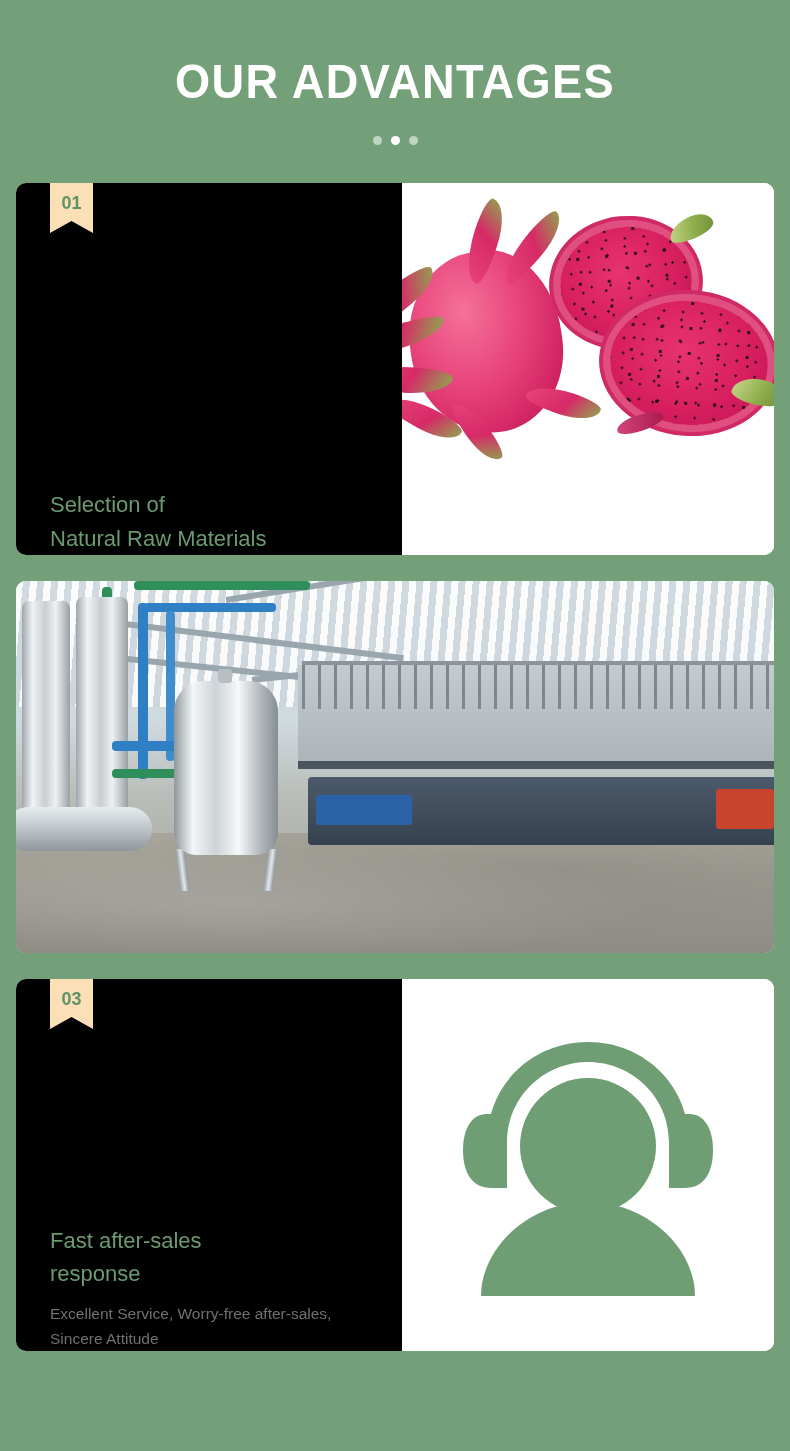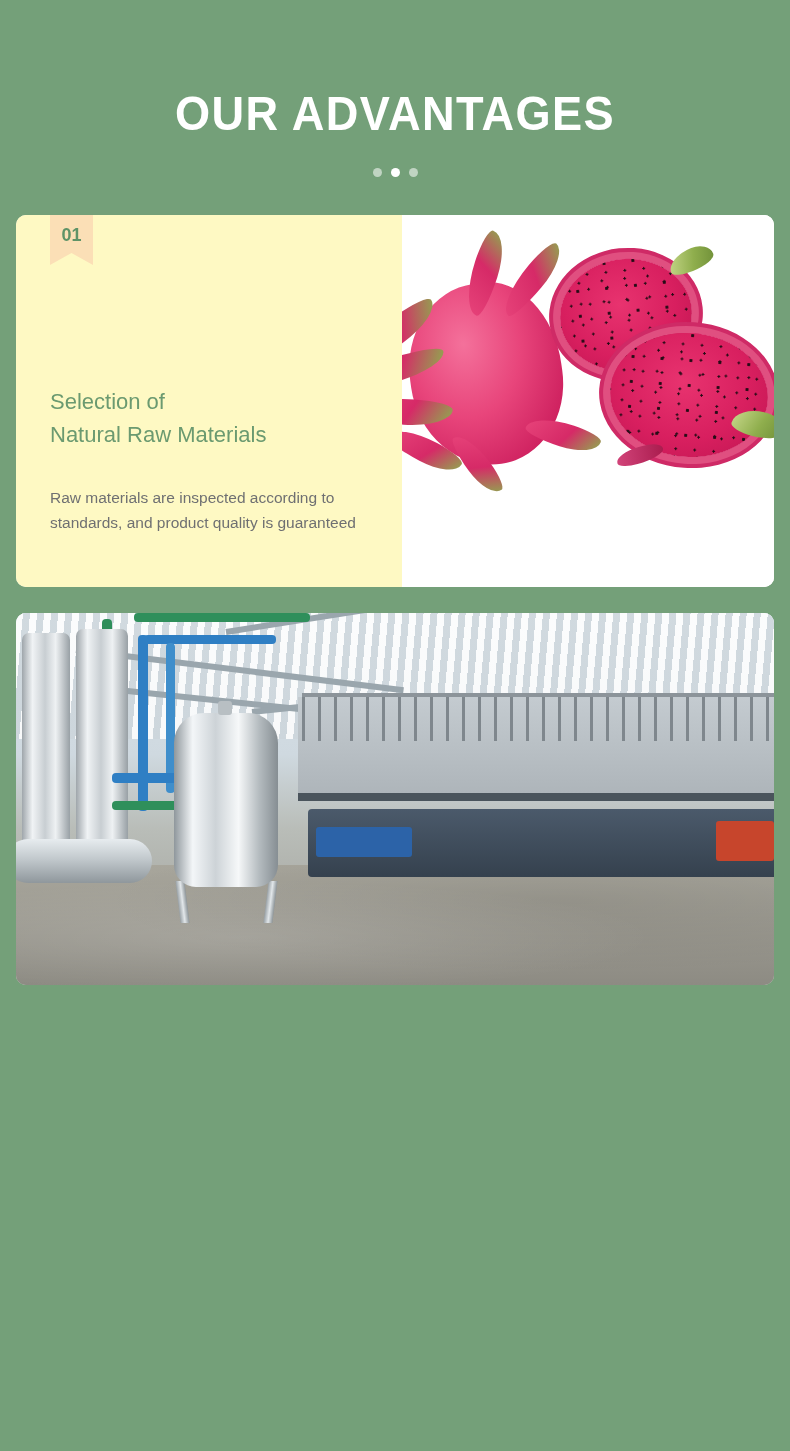--- a/index.html
+++ b/index.html
@@ -18,21 +18,20 @@
     position: relative;
     width: 790px;
     height: 1451px;
     background: #74a079;
   }
 
   
   .header {
     padding-top: 58px;
     text-align: center;
-    margin-top: 32px;
   }
   .page-title {
     font-family: "Liberation Sans", sans-serif;
     font-size: 48px;
     font-weight: bold;
     color: #ffffff;
     letter-spacing: 1.5px;
     line-height: 1;
     margin: 0;
     transform: scaleX(0.94);
@@ -66,27 +65,26 @@
     display: flex;
     background: #f4f4f4;
     border-radius: 10px;
     overflow: hidden;
     height: 372px;
   }
   .card-text {
     position: relative;
     width: 386px;
     flex: 0 0 386px;
-    background: #fef9c3;
+    background: #000000;
     padding: 0 34px 0 34px;
     box-sizing: border-box;
     display: flex;
     flex-direction: column;
-    justify-content: center;
-    gap: 23px;
+    justify-content: flex-end;
   }
 
   
   .ribbon {
     position: absolute;
     top: 0;
     left: 34px;
     width: 43px;
     height: 50px;
     background: #fbdfb6;
@@ -343,21 +341,20 @@
     </div>
   </div>
 
   <div class="cards">
 
     <div class="card">
       <div class="card-text">
         <div class="ribbon noselect">01</div>
         <h2 class="card-title">Selection of
 Natural Raw Materials</h2>
-        <p class="card-desc">Raw materials are inspected according to standards, and product quality is guaranteed</p>
       </div>
       <div class="card-media media-white">
         <div class="fruit-wrap">
           <div class="fruit-whole">
             <span class="scale s1"></span>
             <span class="scale s2"></span>
             <span class="scale s3"></span>
             <span class="scale s4"></span>
             <span class="scale s5"></span>
             <span class="scale s6"></span>
@@ -402,15 +399,52 @@
           <div class="machine"></div>
           <div class="machine-blue"></div>
           <div class="tank-leg leg-l"></div>
           <div class="tank-leg leg-r"></div>
           <div class="tank-big"></div>
           <div class="tank-low"></div>
         </div>
       </div>
     </div>
 
+    <div class="card">
+      <div class="card-text">
+        <div class="ribbon noselect">03</div>
+        <h2 class="card-title">Fast after-sales
+response</h2>
+        <p class="card-desc">Excellent Service, Worry-free after-sales, Sincere Attitude</p>
+      </div>
+      <div class="card-media media-white">
+        <div class="support-wrap">
+          <svg class="support-icon" width="250" height="262" viewBox="0 0 250 262">
+
+            <path d="M125 8
+                     C 68 8, 24 52, 24 108
+                     L 24 132
+                     L 44 132
+                     L 44 108
+                     C 44 63, 81 28, 125 28
+                     C 169 28, 206 63, 206 108
+                     L 206 132
+                     L 226 132
+                     L 226 108
+                     C 226 52, 182 8, 125 8 Z" fill="#6f9d74"></path>
+
+            <path d="M24 80 C 8 80, 0 96, 0 116 C 0 140, 10 154, 28 154 L 44 154 L 44 80 Z" fill="#6f9d74"></path>
+
+            <path d="M226 80 C 242 80, 250 96, 250 116 C 250 140, 240 154, 222 154 L 206 154 L 206 80 Z" fill="#6f9d74"></path>
+
+            <circle cx="125" cy="112" r="68" fill="#6f9d74"></circle>
+
+            <path d="M125 168
+                     C 66 168, 18 214, 18 262
+                     L 232 262
+                     C 232 214, 184 168, 125 168 Z" fill="#6f9d74"></path>
+          </svg>
+        </div>
+      </div>
+    </div>
 
   </div>
 </div>
 
 </body></html>

